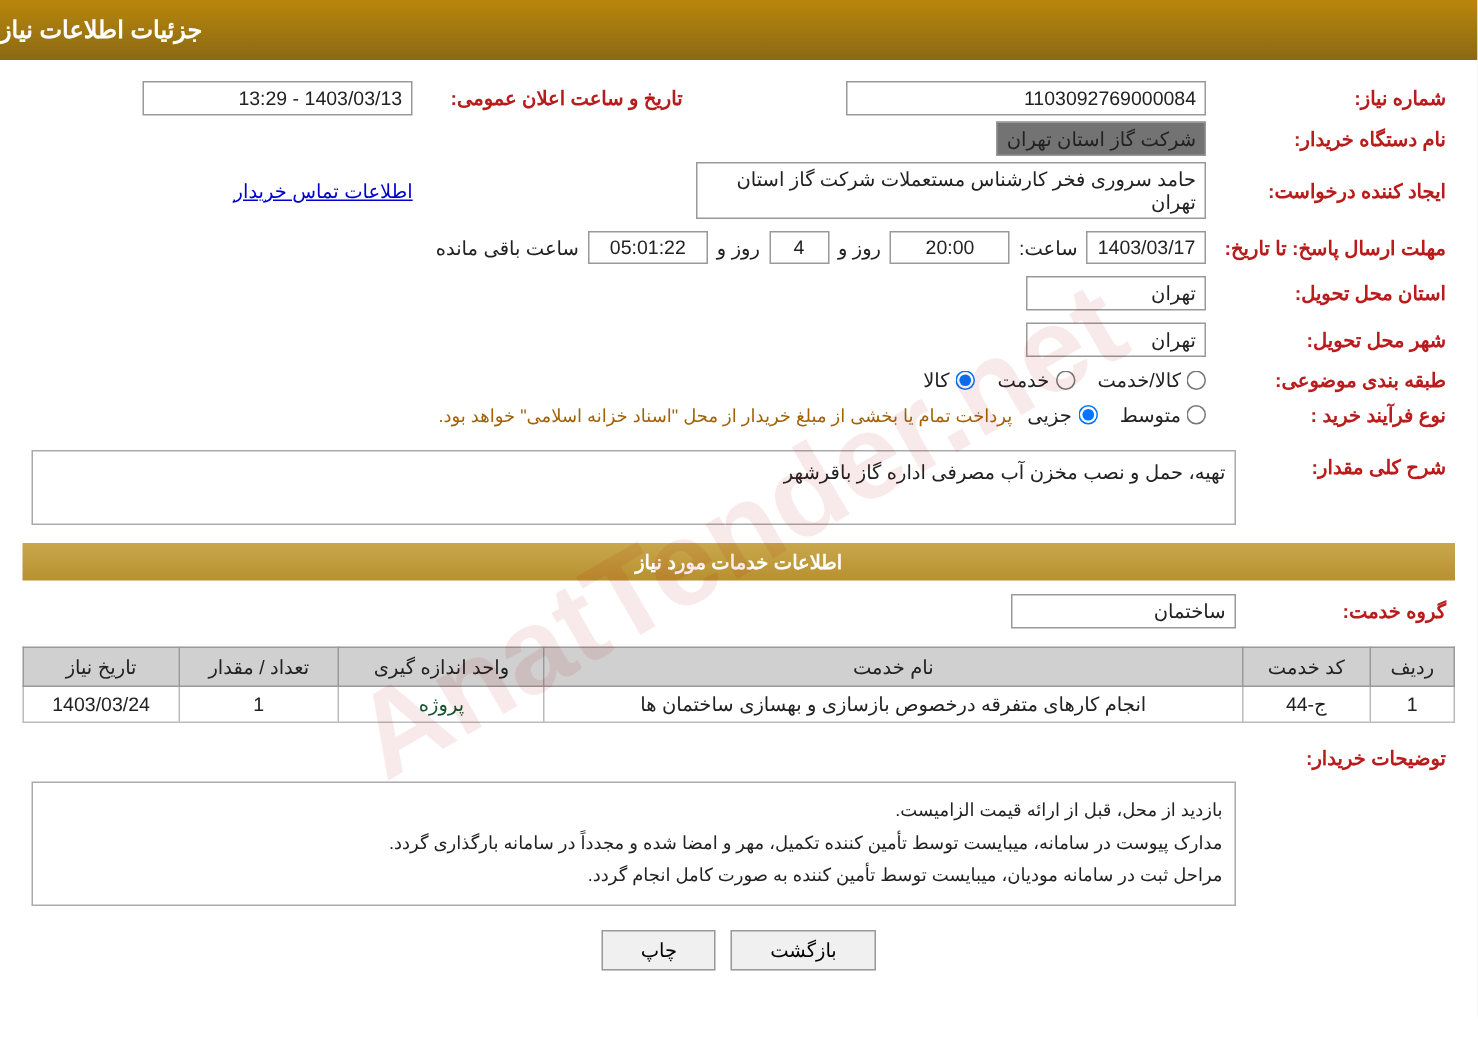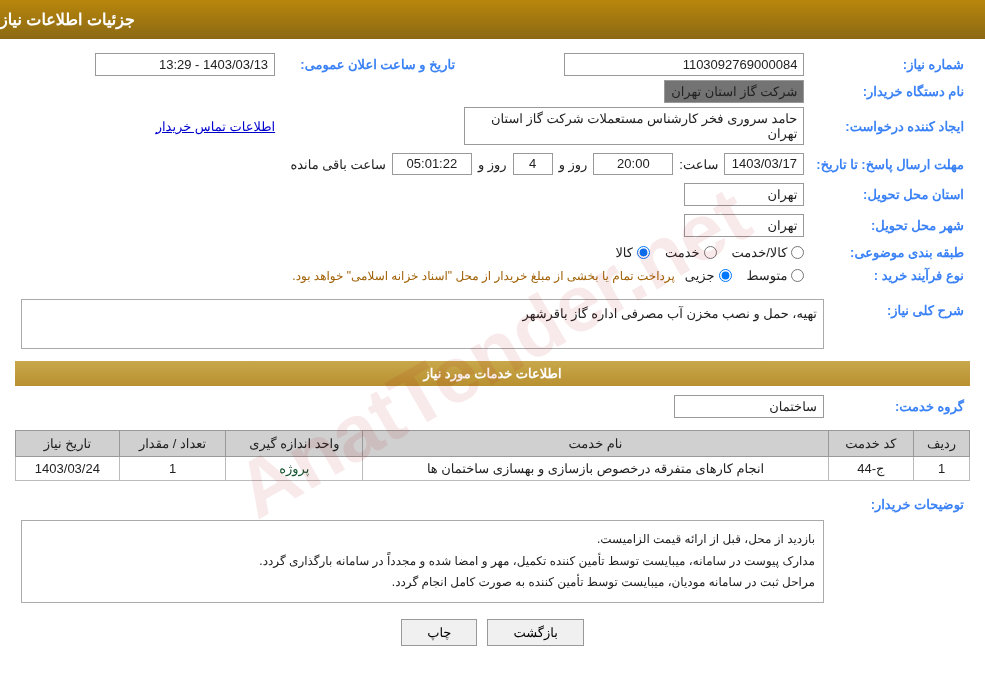--- a/index.html
+++ b/index.html
@@ -33,21 +33,21 @@
       border-collapse: collapse;
       margin-bottom: 8px;
     }
     .info-table td {
       padding: 4px 6px;
       vertical-align: middle;
     }
     .label-cell {
       text-align: right;
       white-space: nowrap;
-      color: #3b82f6;
+      color: #b91c1c;
       font-weight: bold;
       width: 140px;
     }
     .value-cell {
       text-align: right;
     }
     .input-box {
       border: 1px solid #999;
       background: #fff;
       padding: 3px 6px;
@@ -285,21 +285,21 @@
             <span class="procurement-text">پرداخت تمام یا بخشی از مبلغ خریدار از محل "اسناد خزانه اسلامی" خواهد بود.</span>
           </div>
         </td>
       </tr>
     </tbody>
       </table>
 
     <table class="info-table">
       <tbody>
           <tr>
-        <td class="label-cell" style="width:140px; vertical-align:top; padding-top:8px;">شرح کلی نیاز:</td>
+        <td class="label-cell" style="width:140px; vertical-align:top; padding-top:8px;">شرح کلی مقدار:</td>
         <td>
           <div class="description-box">تهیه، حمل و نصب مخزن آب مصرفی اداره گاز باقرشهر</div>
         </td>
       </tr>
     </tbody>
       </table>
 
     <div class="sub-section-header">اطلاعات خدمات مورد نیاز</div>
 
     <table class="info-table">

